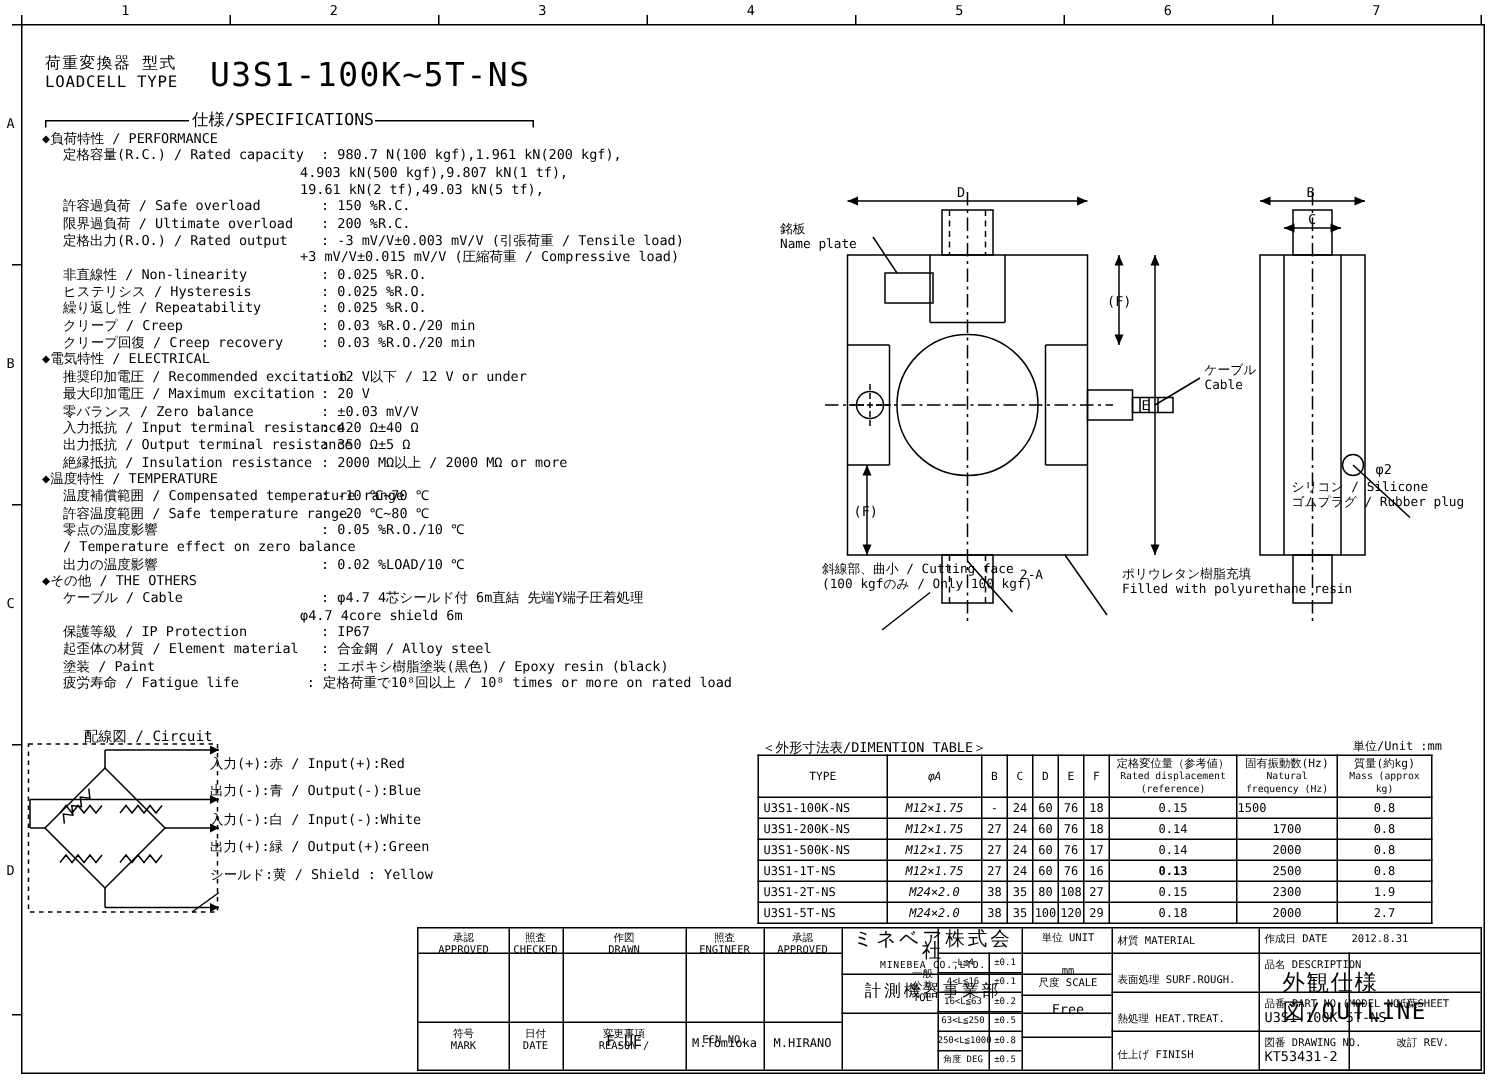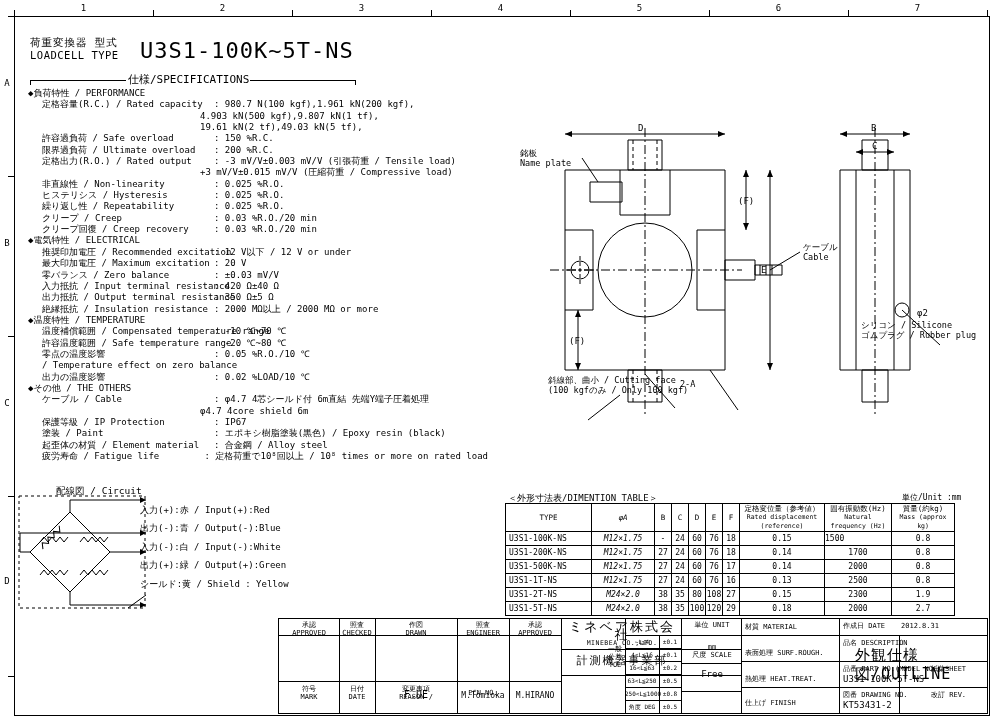--- a/index.html
+++ b/index.html
@@ -208,26 +208,26 @@
       <div class="srow">
         <div class="slabel">ケーブル / Cable</div>
         <div class="sval">: φ4.7 4芯シールド付 6m直結 先端Y端子圧着処理</div>
       </div>
       <div class="scont">φ4.7 4core shield 6m</div>
       <div class="srow">
         <div class="slabel">保護等級 / IP Protection</div>
         <div class="sval">: IP67</div>
       </div>
       <div class="srow">
+        <div class="slabel">起歪体の材質 / Element material</div>
+        <div class="sval">: 合金鋼 / Alloy steel</div>
+      </div>
+      <div class="srow">
         <div class="slabel">塗装 / Paint</div>
         <div class="sval">: エポキシ樹脂塗装(黒色) / Epoxy resin (black)</div>
-      </div>
-      <div class="srow">
-        <div class="slabel">起歪体の材質 / Element material</div>
-        <div class="sval">: 合金鋼 / Alloy steel</div>
       </div>
       <div class="srow">
         <div class="slabel">疲労寿命 / Fatigue life</div>
         <div class="sval">: 定格荷重で10⁸回以上 / 10⁸ times or more on rated load</div>
       </div>
     </div>
 
   <div class="circ-title">配線図 / Circuit</div>
   <svg class="sv" style="left:18px;top:495px;" width="230" height="115">
     <g stroke="#000" fill="none" stroke-width="1">
@@ -346,20 +346,21 @@
       <text x="268" y="84">(F)</text>
       <text x="99" y="224">(F)</text>
       <text x="447" y="196">φ2</text>
     </g>
   </svg>
 
   <div style="position:absolute;left:520px;top:148px;font-size:8.5px;line-height:10px;">銘板<br>Name plate</div>
   <div style="position:absolute;left:803px;top:242px;font-size:8.5px;line-height:10px;">ケーブル<br>Cable</div>
   <div style="position:absolute;left:548px;top:375px;font-size:8.5px;line-height:10px;">斜線部、曲小 / Cutting face<br>(100 kgfのみ / Only 100 kgf)</div>
   <div style="position:absolute;left:680px;top:379px;font-size:8.5px;">2-A</div>
+  <div style="position:absolute;left:748px;top:378px;font-size:8.5px;line-height:10px;">ポリウレタン樹脂充填<br>Filled with polyurethane resin</div>
   <div style="position:absolute;left:861px;top:320px;font-size:8.5px;line-height:10px;">シリコン / Silicone<br>ゴムプラグ / Rubber plug</div>
 
   <div class="dt-title">＜外形寸法表/DIMENTION TABLE＞</div>
   <div class="dt-unit">単位/Unit :mm</div>
   <table class="dim" id="dim-table">
       <thead>
         <tr>
           <th class="c-type" style="height: 22px;">
             <div>TYPE</div>
           </th>
@@ -433,21 +434,21 @@
           <td class="c-mass" style="text-align: center;">0.8</td>
         </tr>
         <tr>
           <td class="c-type" style="text-align: left; padding-left: 3px;">U3S1-1T-NS</td>
           <td class="c-a" style="text-align: center;">M12×1.75</td>
           <td class="c-s" style="text-align: center;">27</td>
           <td class="c-s" style="text-align: center;">24</td>
           <td class="c-s" style="text-align: center;">60</td>
           <td class="c-s" style="text-align: center;">76</td>
           <td class="c-s" style="text-align: center;">16</td>
-          <td class="c-disp" style="">0.13</td>
+          <td class="c-disp" style=" font-weight: bold;">0.13</td>
           <td class="c-freq" style="text-align: center;">2500</td>
           <td class="c-mass" style="text-align: center;">0.8</td>
         </tr>
         <tr>
           <td class="c-type" style="text-align: left; padding-left: 3px;">U3S1-2T-NS</td>
           <td class="c-a" style="text-align: center;">M24×2.0</td>
           <td class="c-s" style="text-align: center;">38</td>
           <td class="c-s" style="text-align: center;">35</td>
           <td class="c-s" style="text-align: center;">80</td>
           <td class="c-s" style="text-align: center;">108</td>

